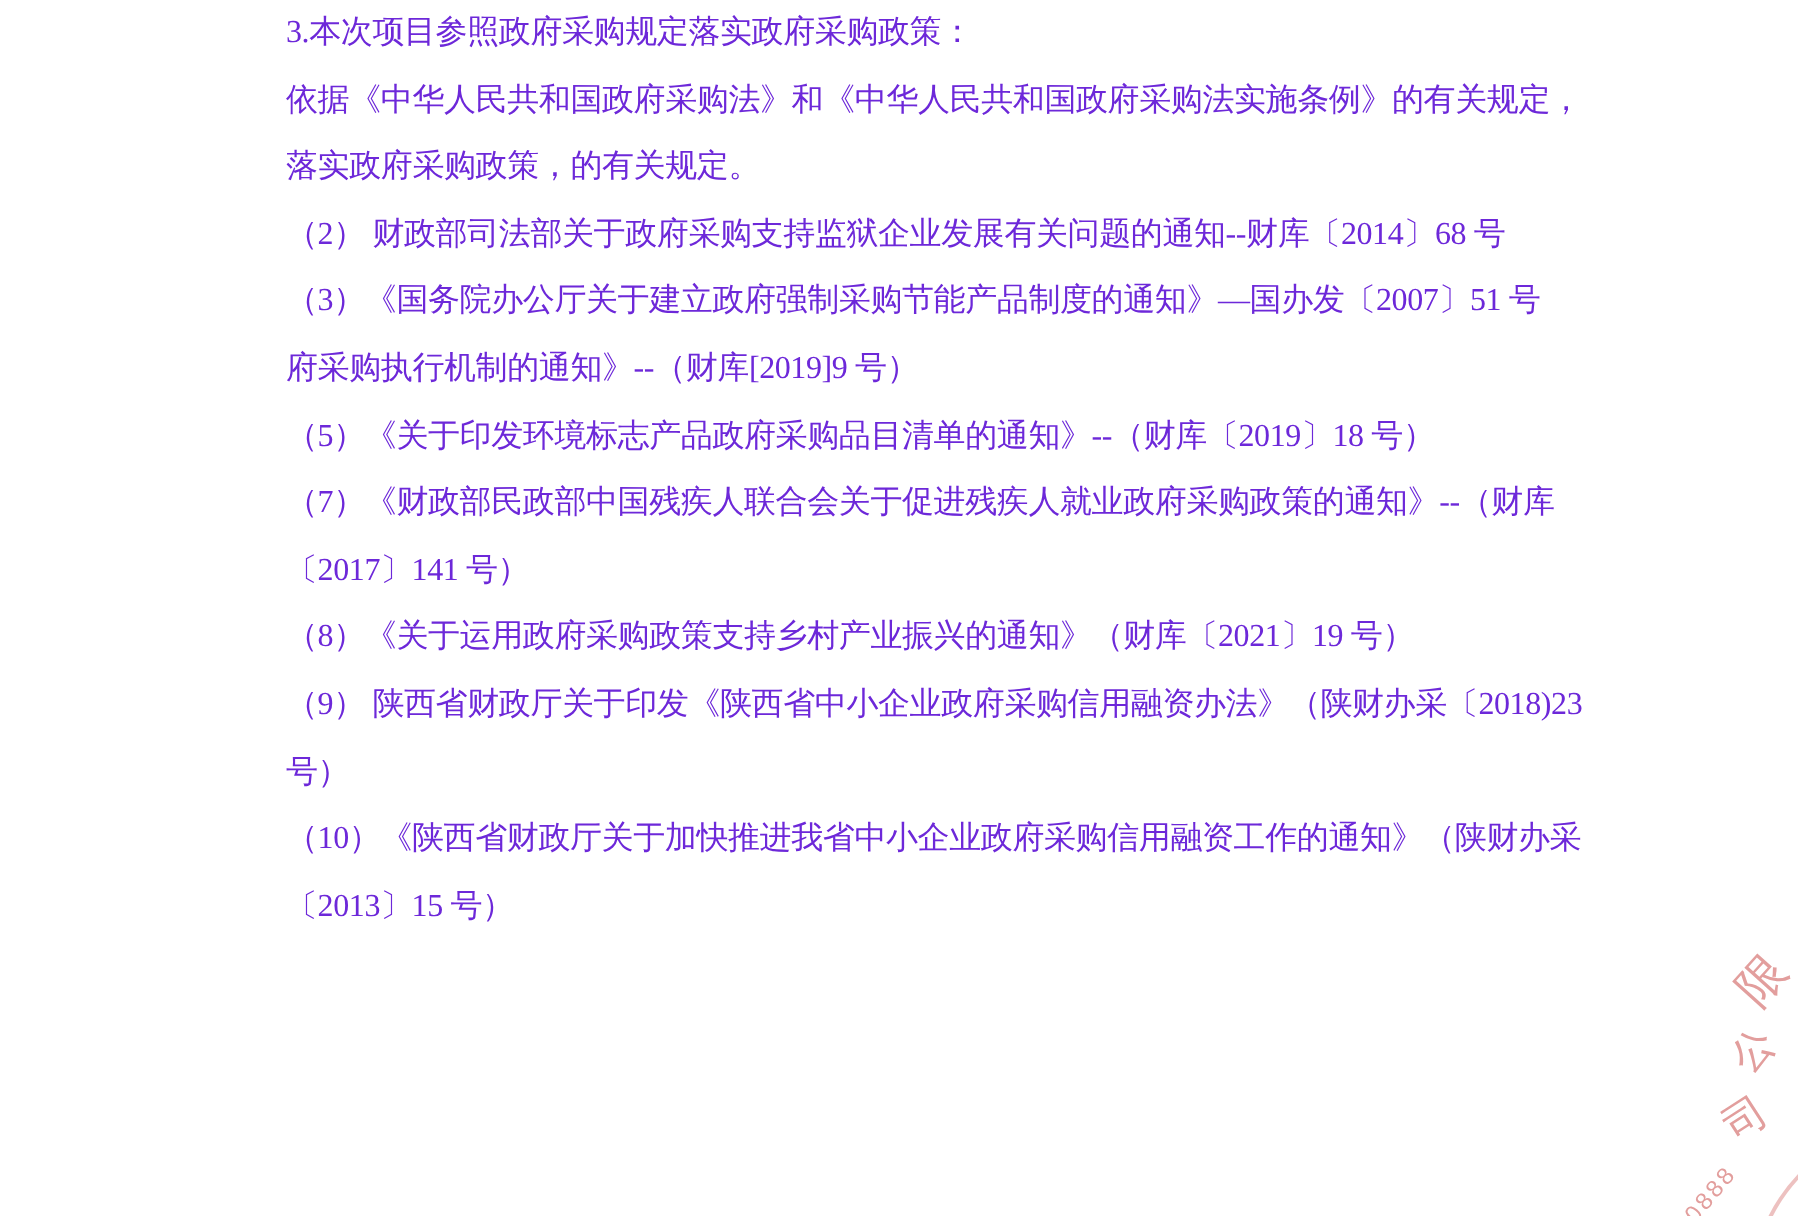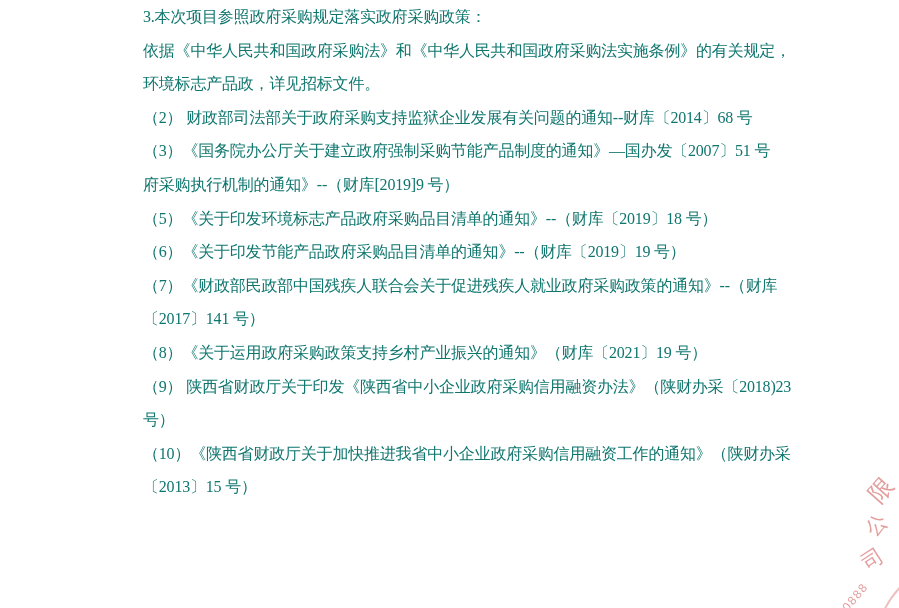--- a/index.html
+++ b/index.html
@@ -17,21 +17,21 @@
   .page {
     position: absolute;
     inset: 0;
     background: #ffffff;
   }
   .doc {
     position: absolute;
     top: 0px;
     left: 143px;
     width: 648px;
-    color: #0f766e;
+    color: #6d28d9;
     font-size: 16px;
     letter-spacing: -0.2px;
   }
   .line {
     height: 33.6px;
     line-height: 33.6px;
     white-space: nowrap;
   }
   
   .stamp-frag {
@@ -78,26 +78,25 @@
   }
 </style>
 </head>
 <body>
 
 <div class="page">
 
   <div class="doc">
     <div class="line">3.本次项目参照政府采购规定落实政府采购政策：</div>
     <div class="line">依据《中华人民共和国政府采购法》和《中华人民共和国政府采购法实施条例》的有关规定，</div>
-    <div class="line">环境标志产品政，详见招标文件。</div>
+    <div class="line">落实政府采购政策，的有关规定。</div>
     <div class="line">（2） 财政部司法部关于政府采购支持监狱企业发展有关问题的通知--财库〔2014〕68 号</div>
     <div class="line">（3）《国务院办公厅关于建立政府强制采购节能产品制度的通知》—国办发〔2007〕51 号</div>
     <div class="line">府采购执行机制的通知》--（财库[2019]9 号）</div>
     <div class="line">（5）《关于印发环境标志产品政府采购品目清单的通知》--（财库〔2019〕18 号）</div>
-    <div class="line">（6）《关于印发节能产品政府采购品目清单的通知》--（财库〔2019〕19 号）</div>
     <div class="line">（7）《财政部民政部中国残疾人联合会关于促进残疾人就业政府采购政策的通知》--（财库</div>
     <div class="line">〔2017〕141 号）</div>
     <div class="line">（8）《关于运用政府采购政策支持乡村产业振兴的通知》（财库〔2021〕19 号）</div>
     <div class="line">（9） 陕西省财政厅关于印发《陕西省中小企业政府采购信用融资办法》（陕财办采〔2018)23</div>
     <div class="line">号）</div>
     <div class="line">（10）《陕西省财政厅关于加快推进我省中小企业政府采购信用融资工作的通知》（陕财办采</div>
     <div class="line">〔2013〕15 号）</div>
   </div>
 
   <div>

